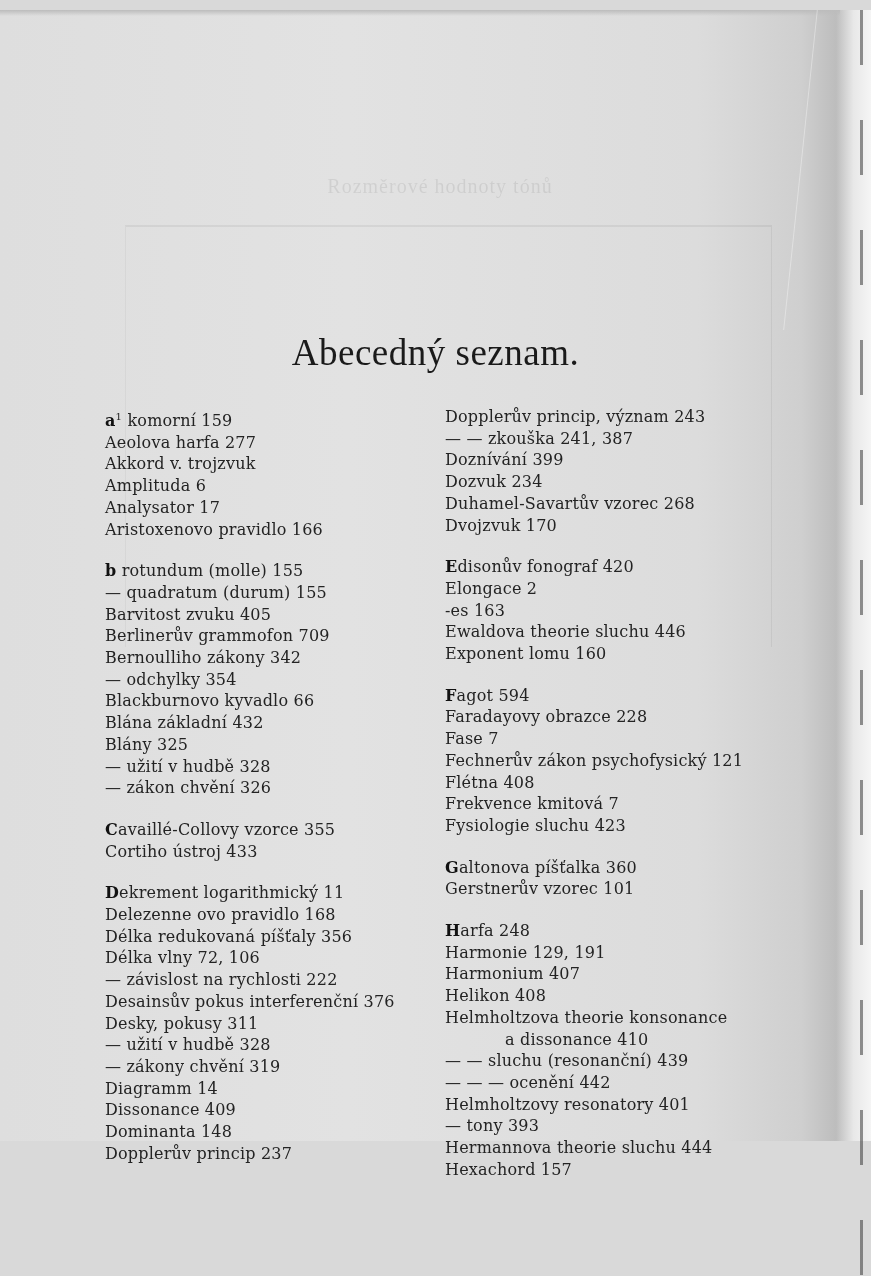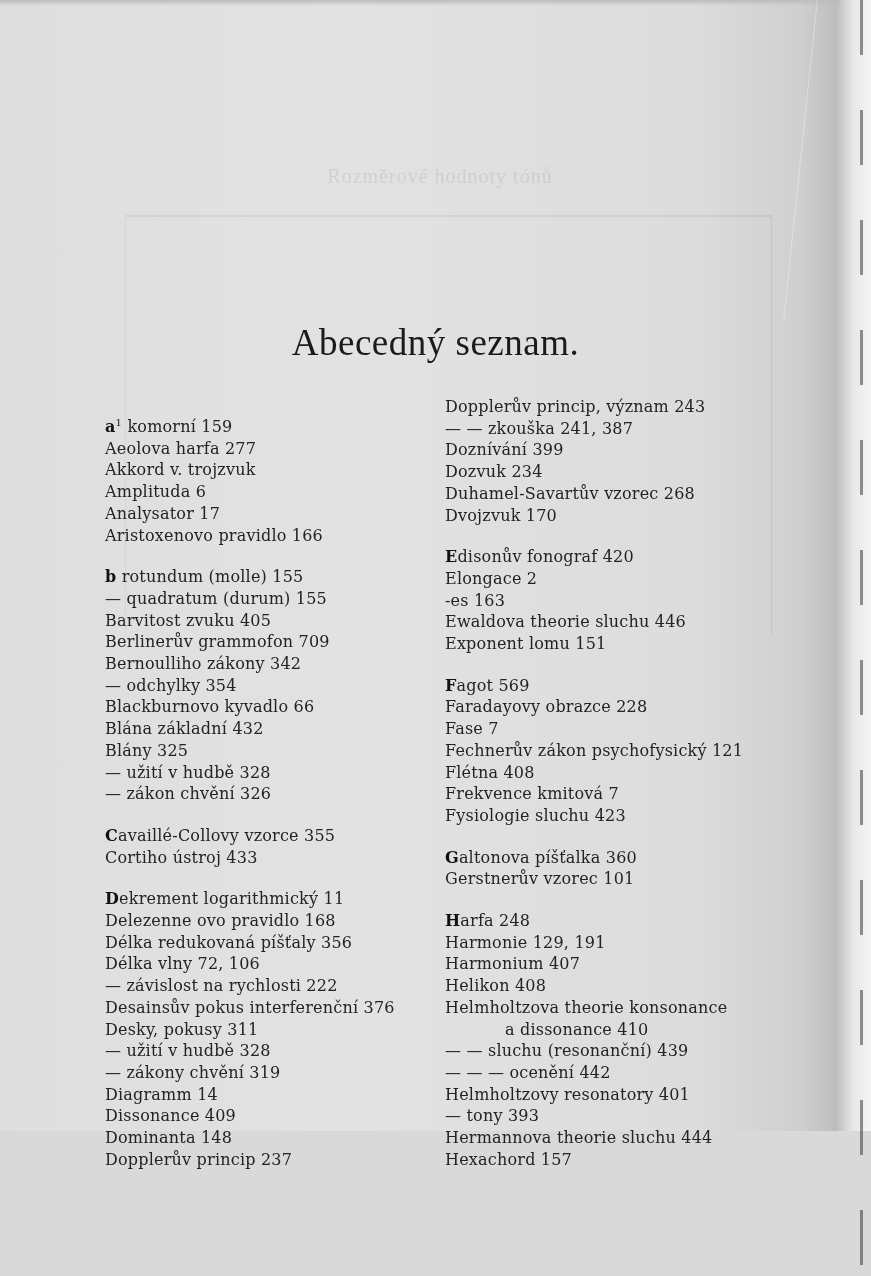--- a/index.html
+++ b/index.html
@@ -4,21 +4,21 @@
   <style>
     html, body { margin: 0; padding: 0; }
     body {
       width: 871px; height: 1276px; overflow: hidden;
       background: #d9d9d9;
       font-family: "DejaVu Serif", "Liberation Serif", serif;
       color: #1f1f1f;
       position: relative;
     }
     .page {
-      position: absolute; left: 0; top: 0; width: 871px; height: 1131px;
+      position: absolute; left: 0; top: 10px; width: 871px; height: 1131px;
       background: linear-gradient(90deg, #dedede 0%, #e2e2e2 40%, #dcdcdc 80%, #cfcfcf 92%, #bdbdbd 96%, #e8e8e8 98%, #f5f5f5 100%);
     }
     .page-top-shadow {
       position: absolute; left: 0; top: 0; width: 840px; height: 6px;
       background: linear-gradient(#bcbcbc, rgba(220,220,220,0));
     }
     .spine-edge {
       position: absolute; right: 8px; top: 0; width: 3px; height: 1276px;
       background: repeating-linear-gradient(#3a3a3a 0 55px, transparent 55px 110px);
       opacity: 0.55;
@@ -42,21 +42,21 @@
     .title {
       position: absolute; left: 0; top: 296px; width: 871px; text-align: center;
       font-family: "Liberation Serif", serif; font-size: 37px; letter-spacing: 0.5px;
       color: #1a1a1a; font-weight: normal;
     }
     .col {
       position: absolute; top: 396px;
       font-family: "DejaVu Serif", serif; font-size: 16px; line-height: 21.7px;
       letter-spacing: 0.2px; color: #232323;
     }
-    .col-left { left: 105px; width: 330px; margin-top: 16px; }
+    .col-left { left: 105px; width: 330px; }
     .col-right { left: 445px; width: 340px; }
     .entry { white-space: nowrap; }
     .entry .head {
       font-weight: bold; color: #111;
     }
     .entry sup { font-size: 10px; vertical-align: 6px; }
     .gap { height: 20px; }
     .indent { padding-left: 60px; }
   </style>
 </head>
@@ -124,25 +124,25 @@
         <div class="entry"><span>Dozvuk 234</span></div>
         <div class="entry"><span>Duhamel-Savartův vzorec 268</span></div>
         <div class="entry"><span>Dvojzvuk 170</span></div>
       </div>
       <div class="gap"></div>
       <div>
         <div class="entry"><span class="head">E</span><span>disonův fonograf 420</span></div>
         <div class="entry"><span>Elongace 2</span></div>
         <div class="entry"><span>-es 163</span></div>
         <div class="entry"><span>Ewaldova theorie sluchu 446</span></div>
-        <div class="entry"><span>Exponent lomu 151</span></div>
+        <div class="entry"><span>Exponent lomu 160</span></div>
       </div>
       <div class="gap"></div>
       <div>
-        <div class="entry"><span class="head">F</span><span>agot 569</span></div>
+        <div class="entry"><span class="head">F</span><span>agot 594</span></div>
         <div class="entry"><span>Faradayovy obrazce 228</span></div>
         <div class="entry"><span>Fase 7</span></div>
         <div class="entry"><span>Fechnerův zákon psychofysický 121</span></div>
         <div class="entry"><span>Flétna 408</span></div>
         <div class="entry"><span>Frekvence kmitová 7</span></div>
         <div class="entry"><span>Fysiologie sluchu 423</span></div>
       </div>
       <div class="gap"></div>
       <div>
         <div class="entry"><span class="head">G</span><span>altonova píšťalka 360</span></div>

